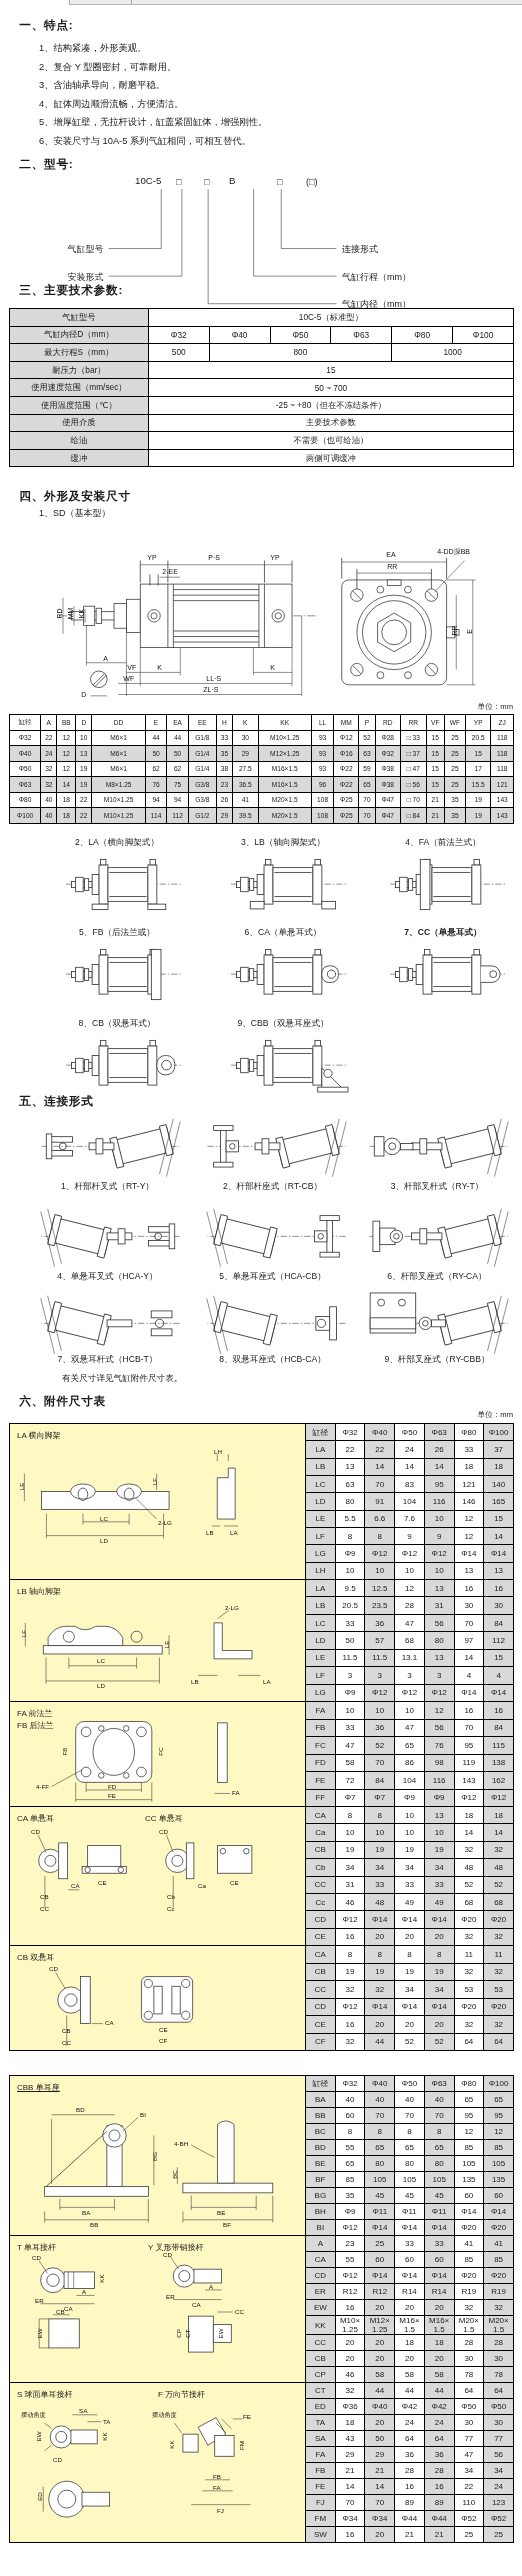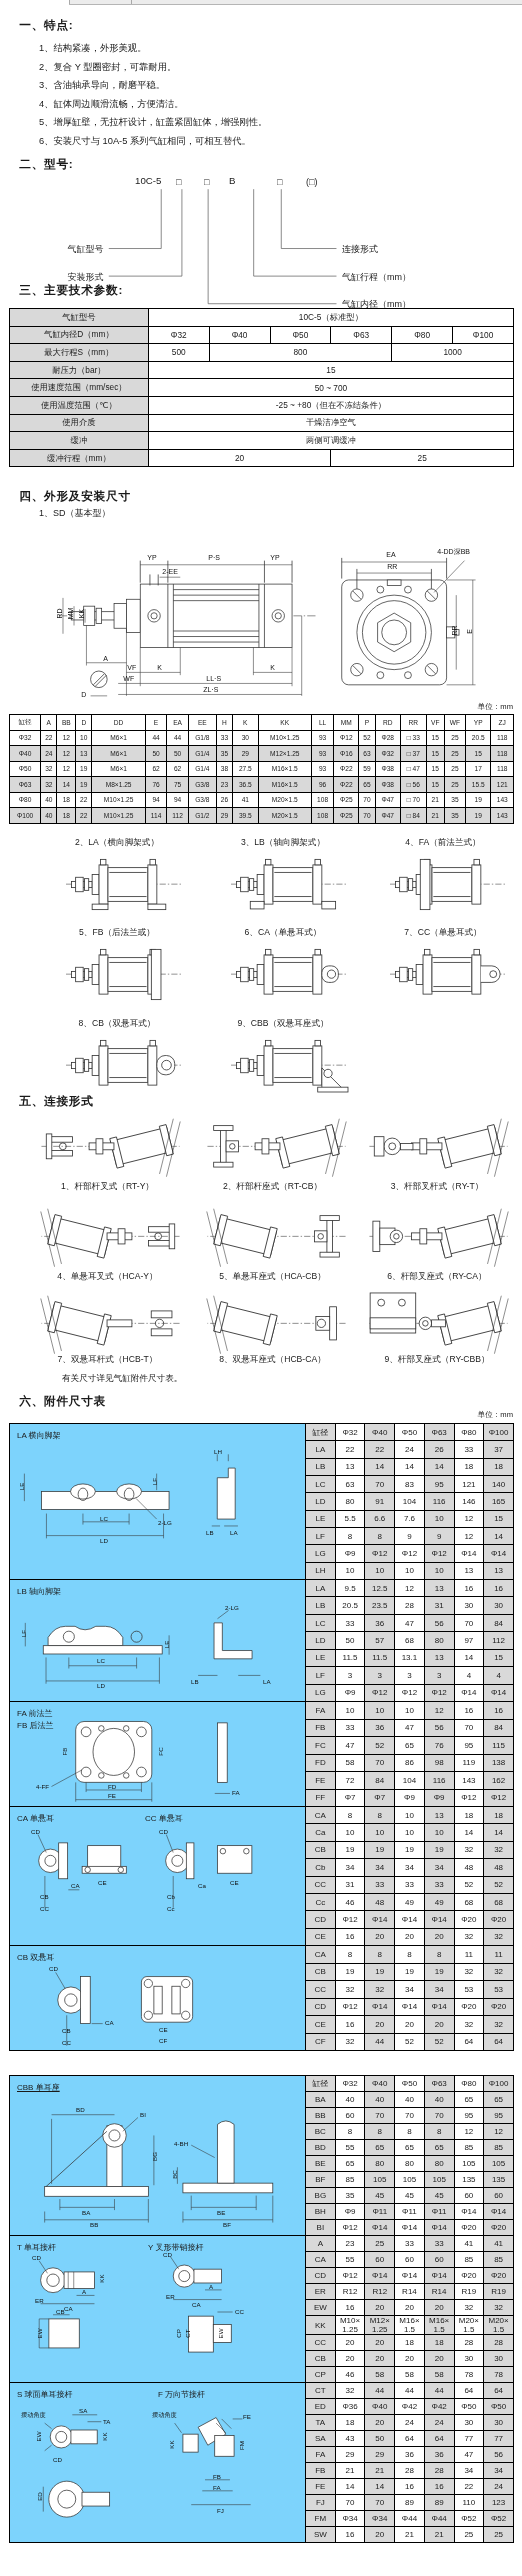--- a/index.html
+++ b/index.html
@@ -20,21 +20,21 @@
   table{border-collapse:collapse;background:#fff;}
   .spec-table{width:505px;border:1.4px solid #000;font-size:8.3px;table-layout:fixed;}
   .spec-table td{border:0.7px solid #000;text-align:center;height:16.6px;padding:0 1.4px;}
   .spec-table td.lbl{background:#d9d9d9;width:135px;}
   .dim-table{width:505px;border:1.4px solid #000;font-size:6.6px;}
   .dim-table th,.dim-table td{border:0.7px solid #000;text-align:center;height:14.5px;padding:0 0.7px;white-space:nowrap;font-weight:normal;}
   .dim-table tr.shade td{background:#d9d9d9;}
   .acc-table{width:505px;border:1.4px solid #000;font-size:8px;table-layout:fixed;}
   .acc-table th,.acc-table td{border:0.7px solid #000;text-align:center;padding:0 0.7px;font-weight:normal;}
   .acc-table .sh{background:#d9d9d9;}
-  .acc-table td.drawcell{background:#7dd3fc;border:0.7px solid #000;border-top:1.4px solid #000;width:295px;vertical-align:top;padding:0;}
+  .acc-table td.drawcell{background:#fef9c3;border:0.7px solid #000;border-top:1.4px solid #000;width:295px;vertical-align:top;padding:0;}
   .acc-table tr.gfirst td,.acc-table tr.gfirst th{border-top:1.4px solid #000;}
   .t1 tr{height:17.3px;} .t2 tr{height:16px;}
   .unit{font-size:7.6px;text-align:right;}
   
   .dwrap{position:relative;width:294px;height:100%;}
   .dtitle{position:absolute;font-size:8px;white-space:nowrap;}
   .dl{position:absolute;font-size:6.2px;white-space:nowrap;color:#111;}
   .rot{transform:rotate(-90deg);transform-origin:center;}
   svg{position:absolute;overflow:visible;}
   .lab{font-size:8.6px;white-space:nowrap;}
@@ -140,30 +140,29 @@
         <tr>
           <td class="lbl">使用速度范围（mm/sec）</td>
           <td colspan="6">50 ~ 700</td>
         </tr>
         <tr>
           <td class="lbl">使用温度范围（℃）</td>
           <td colspan="6">-25 ~ +80（但在不冻结条件）</td>
         </tr>
         <tr>
           <td class="lbl">使用介质</td>
-          <td colspan="6">干燥洁净空气</td>
+          <td colspan="6">主要技术参数</td>
+        </tr>
+        <tr>
+          <td class="lbl">给油</td>
+          <td colspan="6">不需要（也可给油）</td>
         </tr>
         <tr>
           <td class="lbl">缓冲</td>
           <td colspan="6">两侧可调缓冲</td>
-        </tr>
-        <tr>
-          <td class="lbl">缓冲行程（mm）</td>
-          <td colspan="3">20</td>
-          <td colspan="3">25</td>
         </tr>
       </tbody>
   </table>
 
   <div class="abs h1" style="left:19.3px;top:489px;">四、外形及安装尺寸</div>
   <div class="abs sub" style="left:39px;top:507px;">1、SD（基本型）</div>
 
   <div class="abs" style="left:17.3px;top:522px;width:488px;height:178px;">
     <svg style="left:0;top:0;" width="488" height="178" viewBox="0 0 706 258">
       <g stroke="#333" stroke-width="1.1" fill="none">
@@ -453,21 +452,21 @@
         </g>
       </svg>
     <svg class="abs" style="left:390px;top:855px;" width="117" height="59" viewBox="0 0 170 85">
         <use href="#cylbase"></use>
         <g stroke="#333" fill="#fff" stroke-width="1.2">
           <rect x="44" y="6" width="14" height="73"></rect>
         </g>
       </svg>
     <span class="abs lab" style="left:41px;top:927px;width:152px;text-align:center;">5、FB（后法兰或）</span>
     <span class="abs lab" style="left:207px;top:927px;width:152px;text-align:center;">6、CA（单悬耳式）</span>
-    <span class="abs lab" style="left:365px;top:927px;width:156px;text-align:center;">7、CC（单悬耳式）</span>
+    <span class="abs lab" style="left:365px;top:927px;width:156px;text-align:center;font-weight:bold;">7、CC（单悬耳式）</span>
     <svg class="abs" style="left:66px;top:945px;" width="117" height="59" viewBox="0 0 170 85">
         <use href="#cylbase"></use>
         <g stroke="#333" fill="#fff" stroke-width="1.2">
           <rect x="124" y="6" width="14" height="73"></rect>
         </g>
       </svg>
     <svg class="abs" style="left:231px;top:945px;" width="117" height="59" viewBox="0 0 170 85">
         <use href="#cylbase"></use>
         <g stroke="#333" fill="#fff" stroke-width="1.2">
           <rect x="132" y="30" width="24" height="24" rx="10"></rect>

